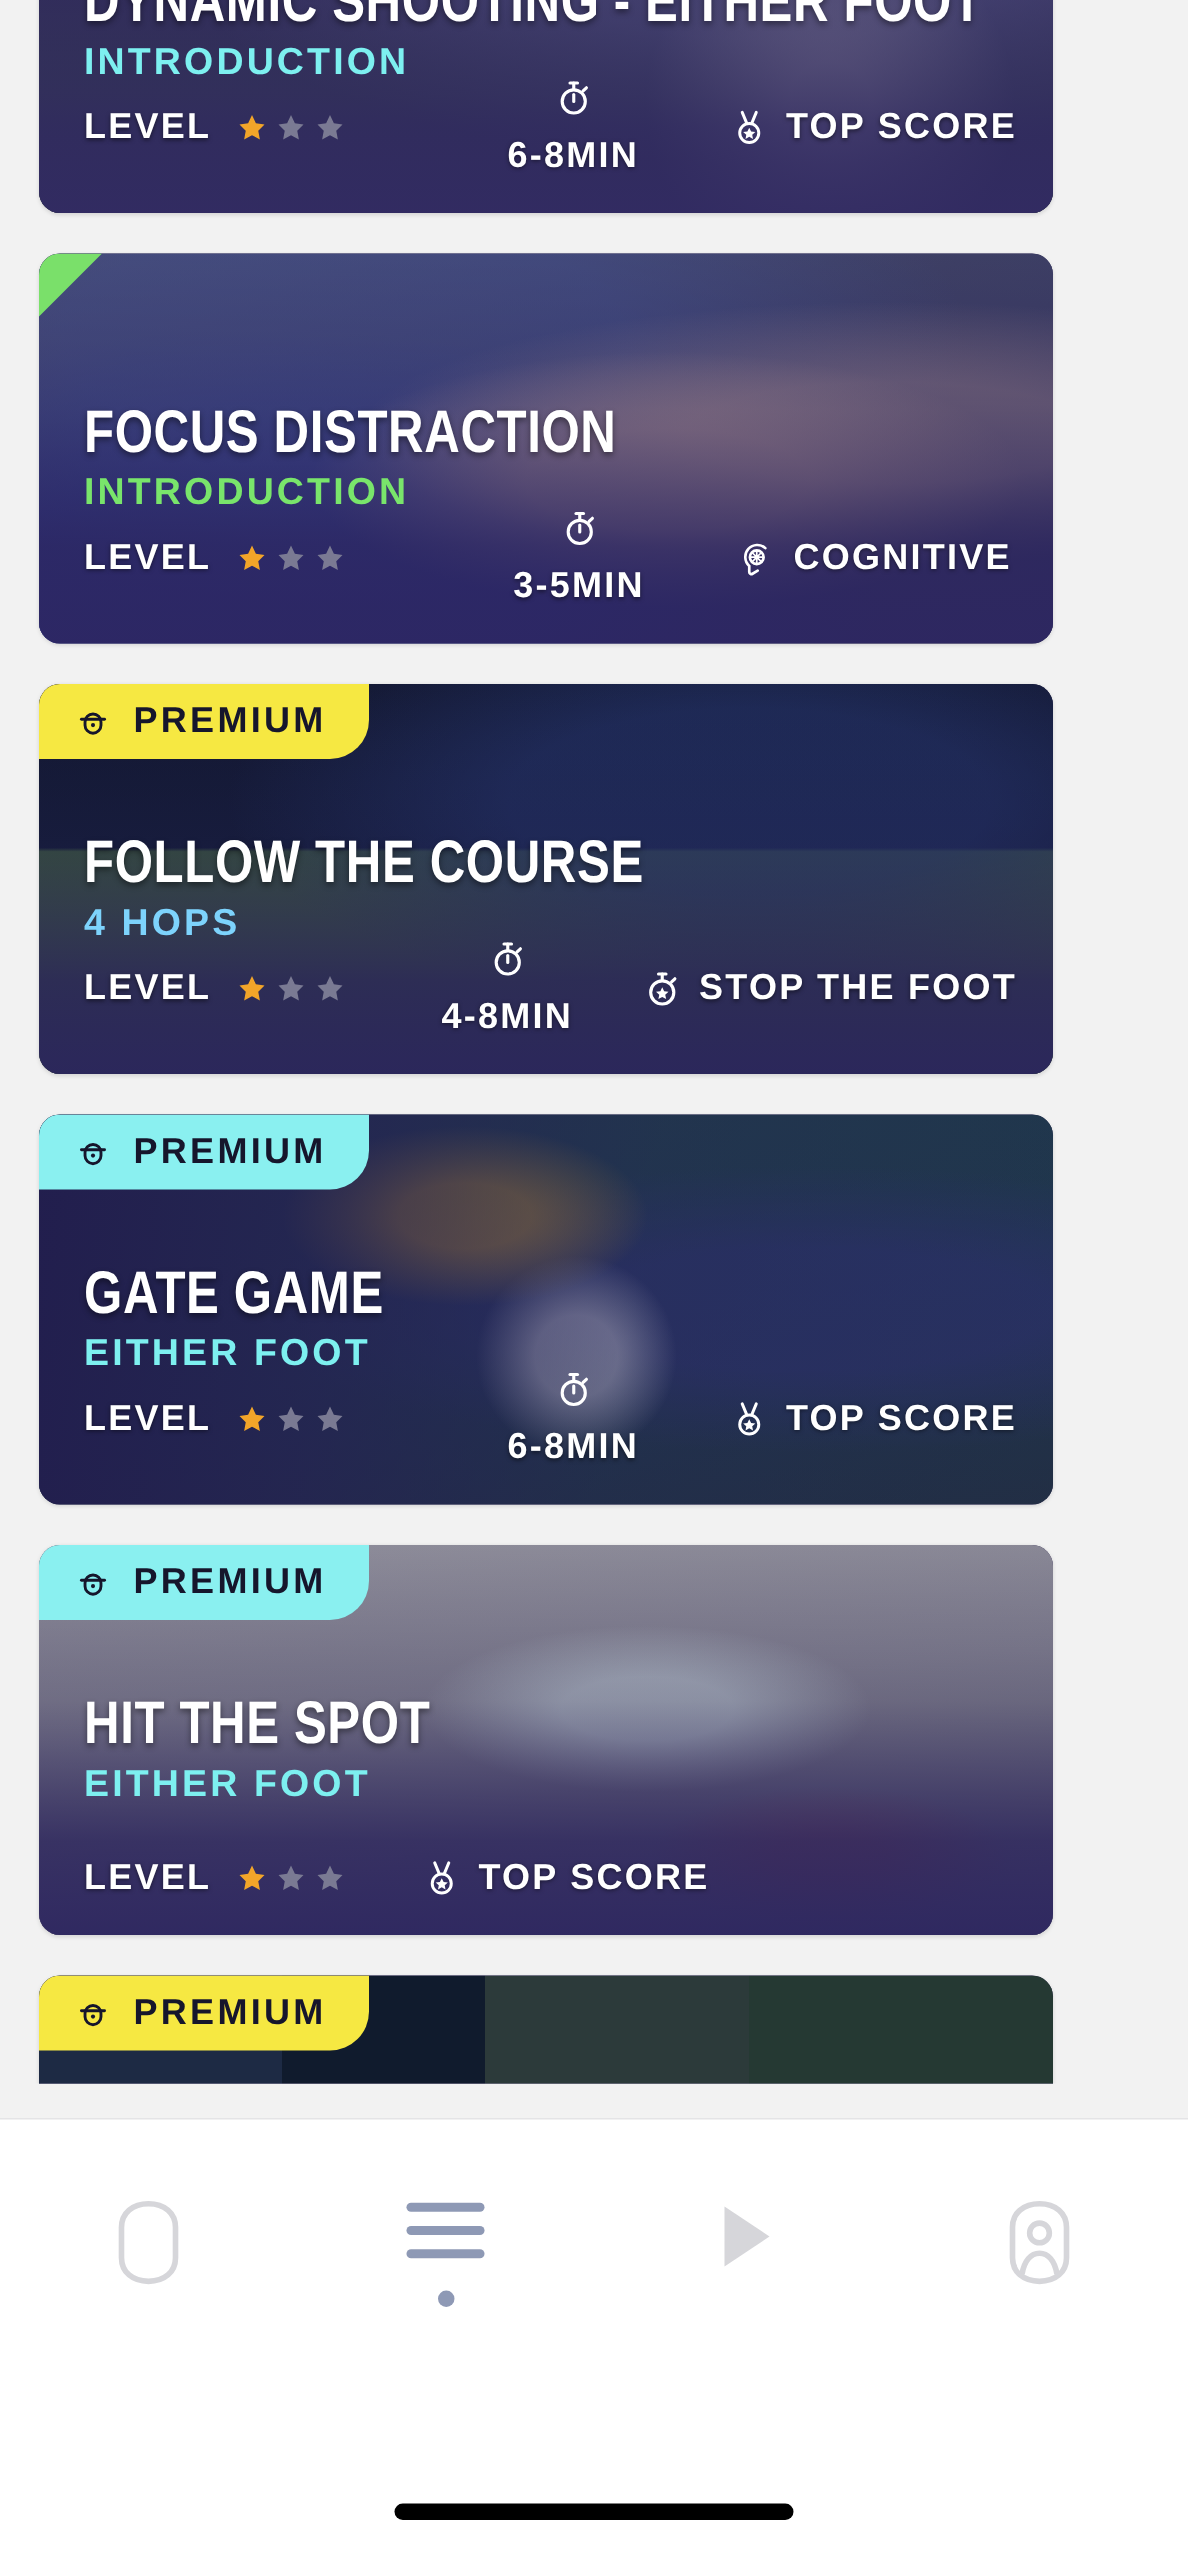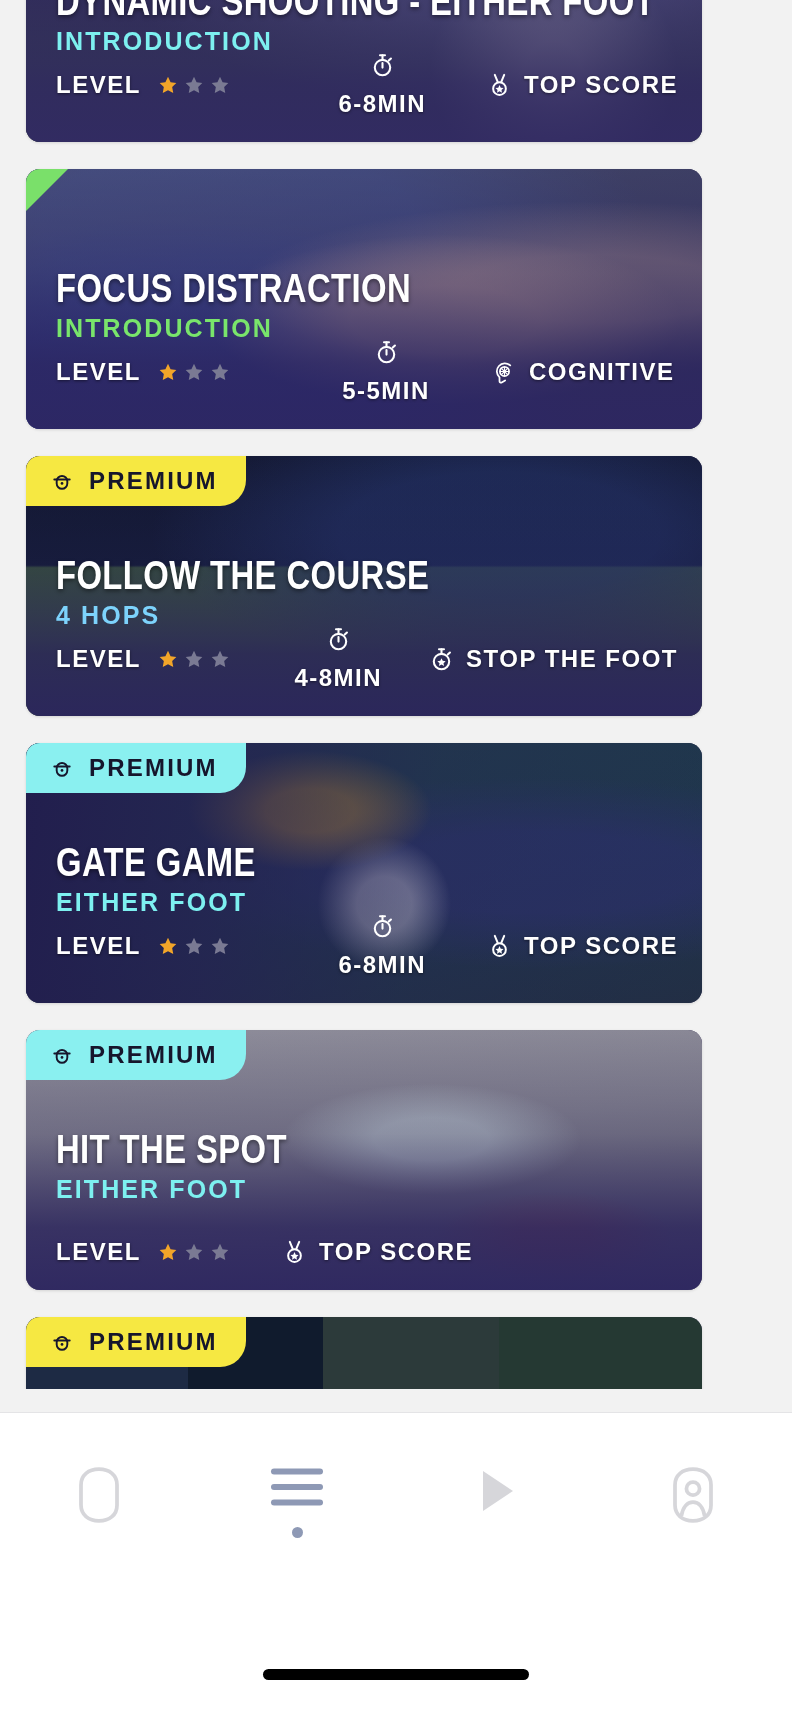--- a/index.html
+++ b/index.html
@@ -344,21 +344,21 @@
         <div class="meta-group meta-time">
           <span class="icon-wrap">
             <svg width="25" height="25" viewBox="0 0 24 24" fill="none" stroke="#fff" stroke-width="2">
               <circle cx="12" cy="14" r="7.4"></circle>
                 <path d="M12 14 L12 9.6" stroke-linecap="round"></path>
               <path d="M9.6 2.2 h4.8" stroke-linecap="round"></path>
                 <path d="M12 2.2 v3.4" stroke-linecap="round"></path>
               <path d="M18 7.3 l2.1 -2" stroke-linecap="round"></path>
             </svg>
           </span>
-          <span class="meta-label">5-5MIN</span>
+          <span class="meta-label">3-5MIN</span>
         </div>
         <div class="meta-group meta-mode">
           <span class="icon-wrap">
             <svg width="25" height="25" viewBox="0 0 24 24" fill="none" stroke="#fff" stroke-width="1.7">
               <path d="M17.5 5.2 A7.5 7.5 0 1 0 7.2 16.6 L7.2 20.4 A1.4 1.4 0 0 0 9.3 21.6 L12.6 19.6" stroke-linecap="round"></path>
               <circle cx="12" cy="11" r="4.4"></circle>
               <path d="M12 6.6 v8.8 M7.6 11 h8.8 M9 8 l6 6 M15 8 l-6 6" stroke-width="1.1"></path>
             </svg>
           </span>
           <span class="meta-label">COGNITIVE</span>

